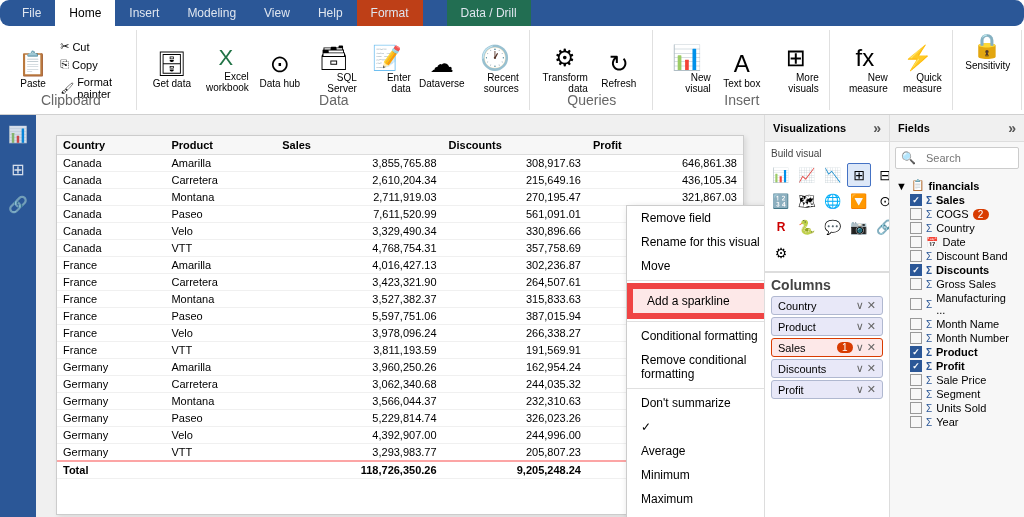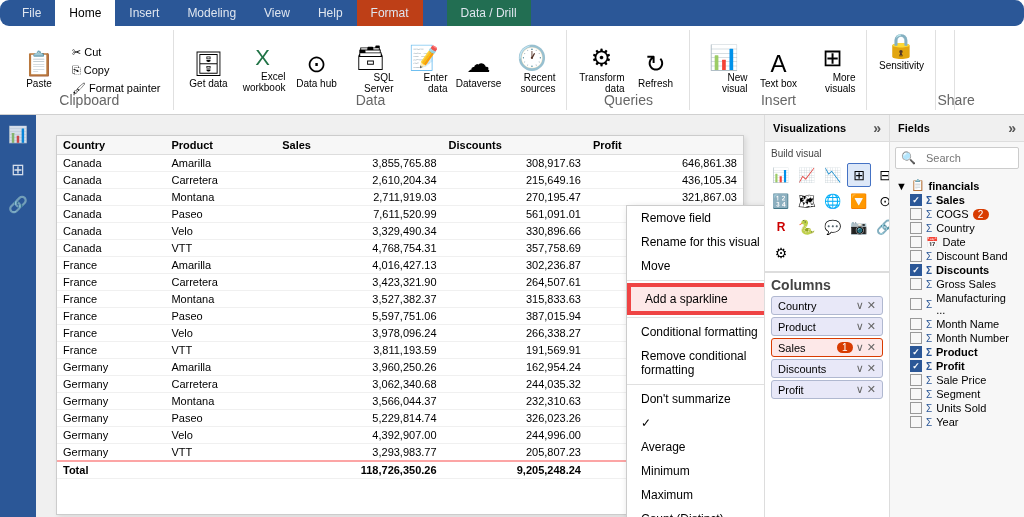--- a/index.html
+++ b/index.html
@@ -59,21 +59,21 @@
     .columns-area { padding: 4px 6px; border-top: 1px solid #ddd; }
     .col-header { font-size: 14px; font-weight: 600; color: #444; margin-bottom: 3px; }
     .col-pill { display: flex; align-items: center; justify-content: space-between; background: #e8e8f8; border: 1px solid #b0b8d0; border-radius: 3px; padding: 2px 6px; margin-bottom: 2px; font-size: 11px; }
     .col-pill .remove { cursor: pointer; color: #666; }
 
     
     .context-menu { position: absolute; top: 90px; left: 590px; width: 190px; background: #fff; border: 1px solid #ccc; box-shadow: 3px 3px 8px rgba(0,0,0,0.2); z-index: 100; font-size: 12px; }
     .ctx-item { padding: 5px 14px; cursor: pointer; display: flex; align-items: center; justify-content: space-between; }
     .ctx-item.has-sub::after { content: '▶'; font-size: 10px; color: #666; }
     .ctx-divider { border-top: 1px solid #e0e0e0; margin: 2px 0; }
-    .ctx-highlight { background: #fde8e8; border: 4px solid #ef4444; }
+    .ctx-highlight { background: #fde8e8; border: 6px solid #ef4444; }
     .ctx-badge { background: #d83b01; color: #fff; border-radius: 10px; font-size: 10px; padding: 0 5px; min-width: 16px; text-align: center; }
 
     .right-panels { display: flex; width: 260px; flex-direction: row; }
     .viz-area { width: 125px; border-left: 1px solid #ddd; background: #fff; overflow: hidden; }
     .fields-area { width: 135px; border-left: 1px solid #ddd; background: #f7f7f7; overflow: hidden; }
 
     
     .tab-format { background: #d83b01 !important; color: #fff !important; }
     .tab-datadrill { background: #217346 !important; color: #fff !important; margin-left: 24px; }
   </style>
@@ -176,20 +176,32 @@
           <div class="label">Text box</div>
         </div>
         <div class="ribbon-btn-large">
           <div class="icon">⊞</div>
           <div class="label">More visuals</div>
         </div>
       </div>
       <div class="ribbon-group-label">Insert</div>
     </div>
 
+    <div class="ribbon-group">
+      <div class="ribbon-buttons">
+        <div class="ribbon-btn-large">
+          <div class="icon">fx</div>
+          <div class="label">New measure</div>
+        </div>
+        <div class="ribbon-btn-large">
+          <div class="icon">⚡</div>
+          <div class="label">Quick measure</div>
+        </div>
+      </div>
+    </div>
 
     <div class="ribbon-group">
       <div class="ribbon-btn-large">
         <div class="icon">🔒</div>
         <div class="label">Sensitivity</div>
       </div>
     </div>
 
     <div class="ribbon-group">
 

